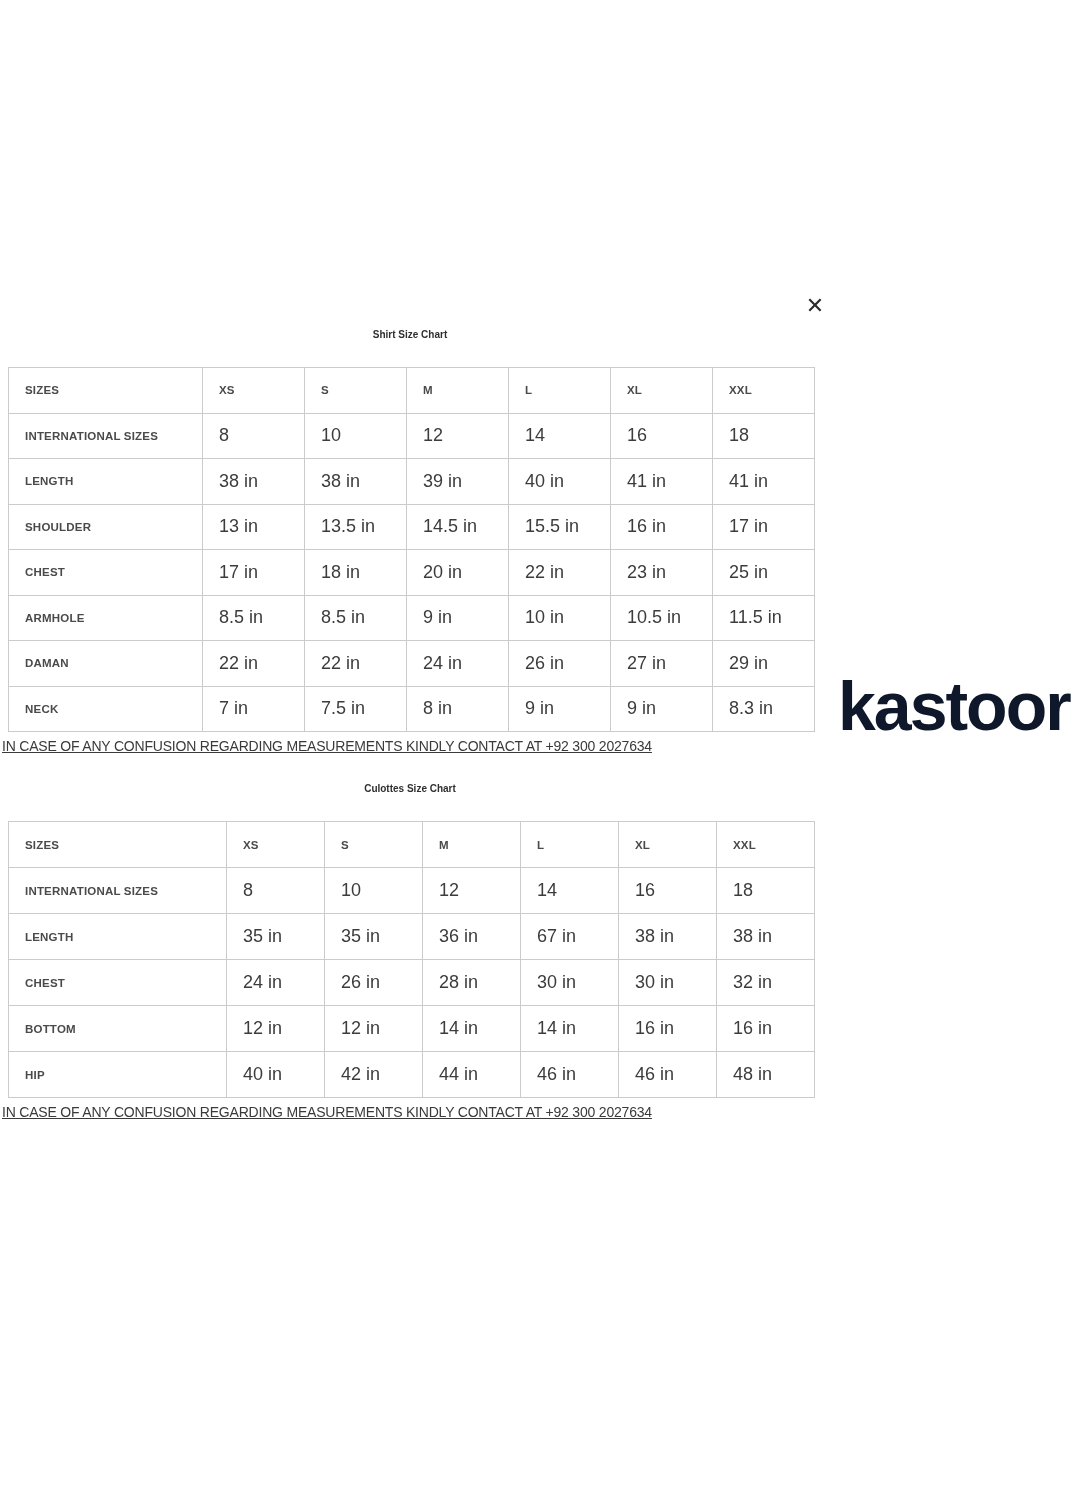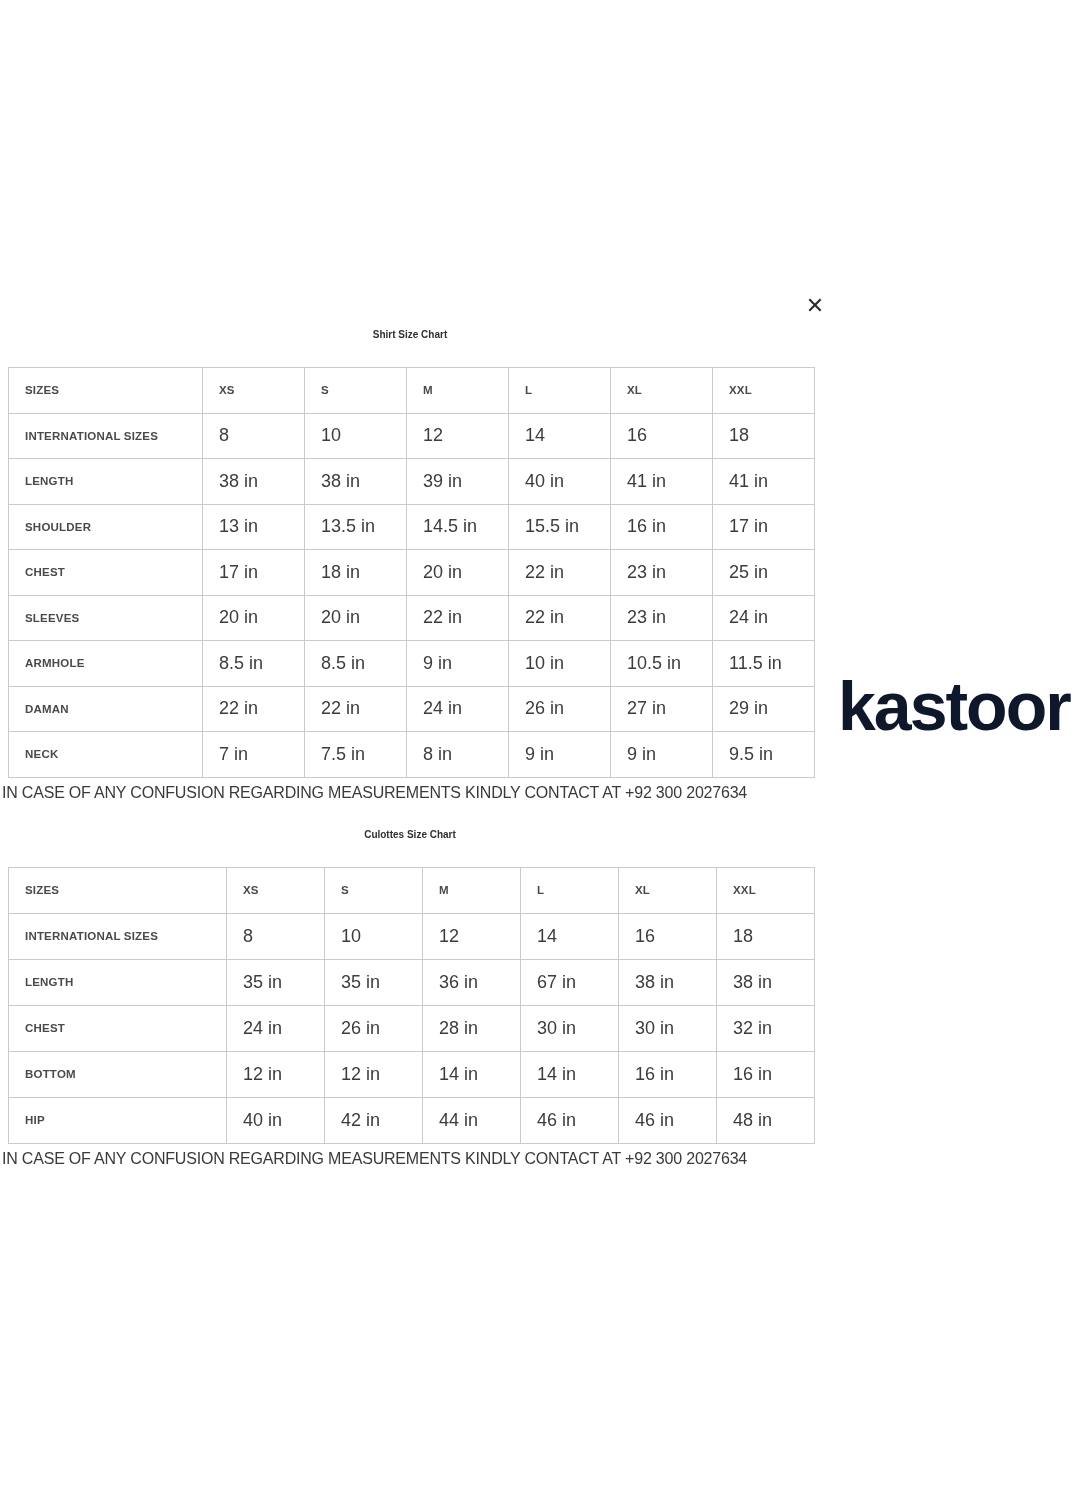--- a/index.html
+++ b/index.html
@@ -82,25 +82,26 @@
     color: #4a4a4a;
     letter-spacing: 0.2px;
   }
   .cell-value {
     font-size: 18px;
     font-weight: 400;
     color: #3c3c3c;
   }
   .contact-note {
     margin: 4px 0 0 -6px;
-    font-size: 16px;
+    font-size: 14px;
     letter-spacing: -0.2px;
     color: #3a3a3a;
     white-space: nowrap;
     line-height: 21px;
+    text-decoration: underline;
   }
 </style>
 </head>
 <body>
 
 <div class="page">
   <button class="close-btn">✕</button>
 
   <div class="brand">kastoor</div>
 
@@ -160,29 +161,20 @@
               <tr>
                 <td class="cell-label">CHEST</td>
                 <td class="cell-value">17 in</td>
                 <td class="cell-value">18 in</td>
                 <td class="cell-value">20 in</td>
                 <td class="cell-value">22 in</td>
                 <td class="cell-value">23 in</td>
                 <td class="cell-value">25 in</td>
               </tr>
               <tr>
-                <td class="cell-label">SLEEVES</td>
-                <td class="cell-value">20 in</td>
-                <td class="cell-value">20 in</td>
-                <td class="cell-value">22 in</td>
-                <td class="cell-value">22 in</td>
-                <td class="cell-value">23 in</td>
-                <td class="cell-value">24 in</td>
-              </tr>
-              <tr>
                 <td class="cell-label">ARMHOLE</td>
                 <td class="cell-value">8.5 in</td>
                 <td class="cell-value">8.5 in</td>
                 <td class="cell-value">9 in</td>
                 <td class="cell-value">10 in</td>
                 <td class="cell-value">10.5 in</td>
                 <td class="cell-value">11.5 in</td>
               </tr>
               <tr>
                 <td class="cell-label">DAMAN</td>
@@ -193,21 +185,21 @@
                 <td class="cell-value">27 in</td>
                 <td class="cell-value">29 in</td>
               </tr>
               <tr>
                 <td class="cell-label">NECK</td>
                 <td class="cell-value">7 in</td>
                 <td class="cell-value">7.5 in</td>
                 <td class="cell-value">8 in</td>
                 <td class="cell-value">9 in</td>
                 <td class="cell-value">9 in</td>
-                <td class="cell-value">9.5 in</td>
+                <td class="cell-value">8.3 in</td>
               </tr>
             </tbody>
           </table>
           <div class="contact-note">IN CASE OF ANY CONFUSION REGARDING MEASUREMENTS KINDLY CONTACT AT +92 300 2027634</div>
         </section>
         <section>
           <h2 class="chart-title second">Culottes Size Chart</h2>
           <table class="size-table t1">
             <colgroup>
               <col style="width: 218px;">

